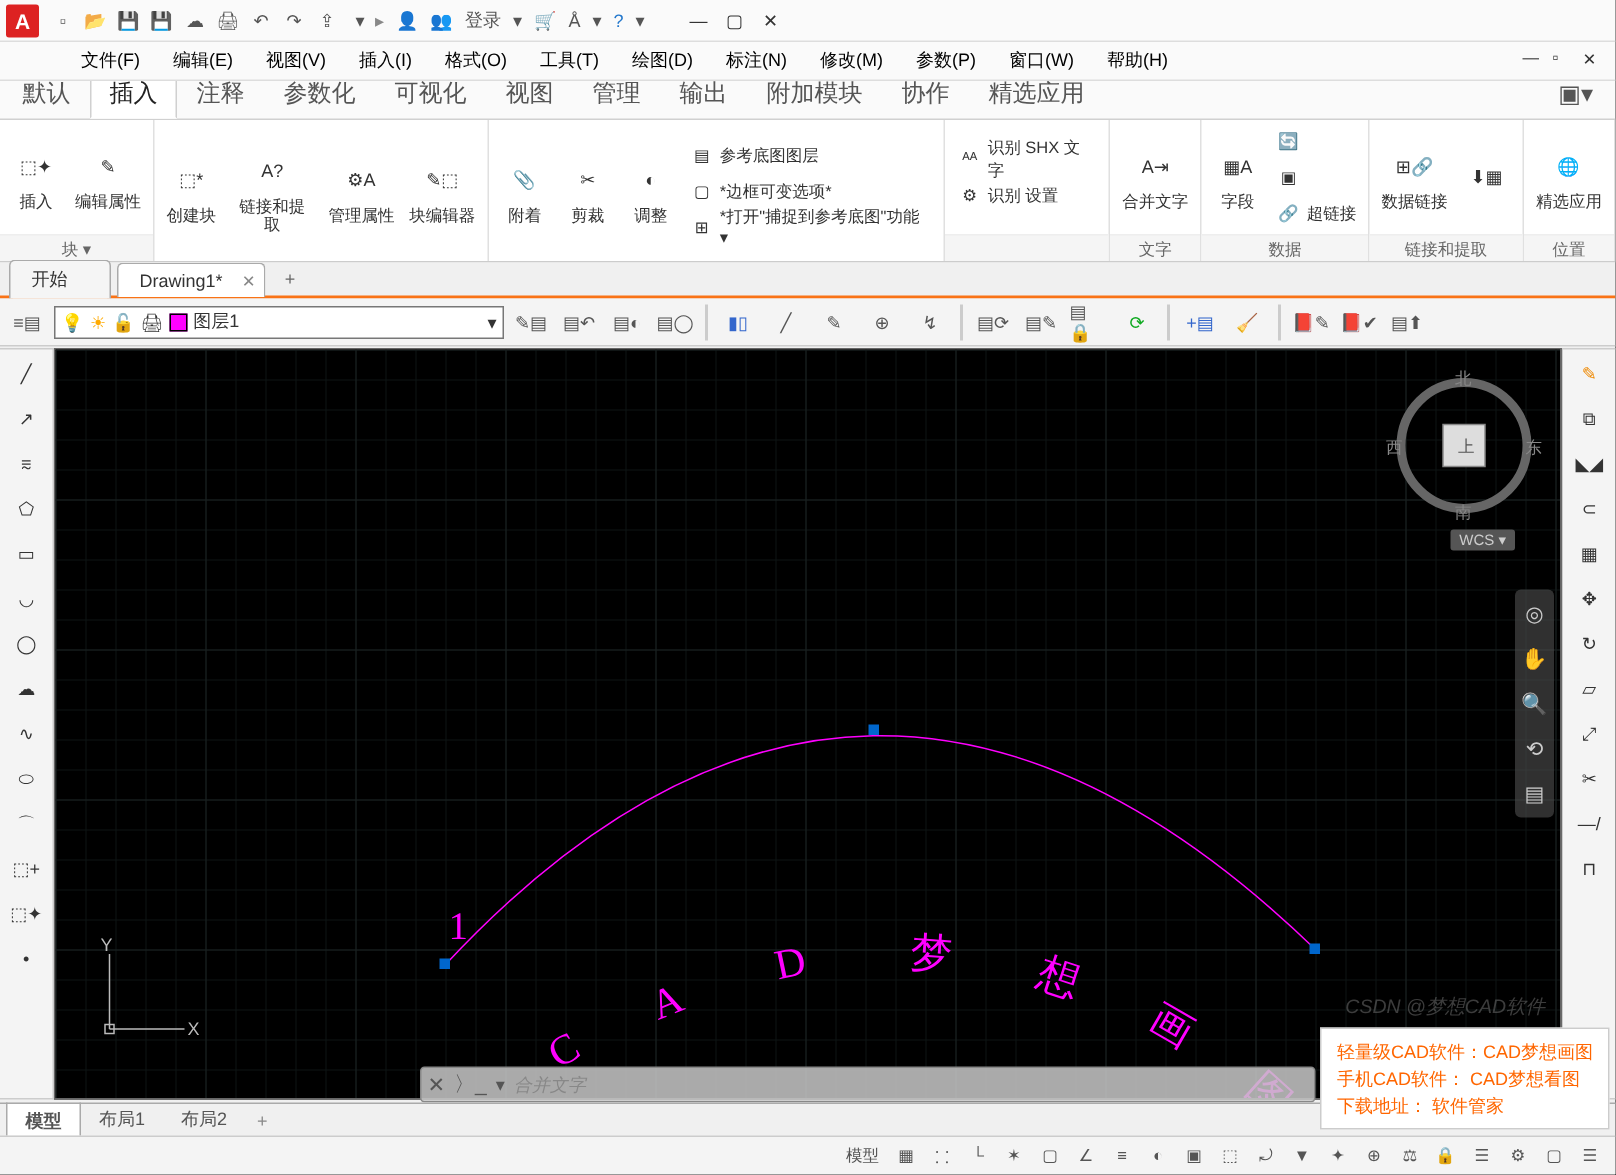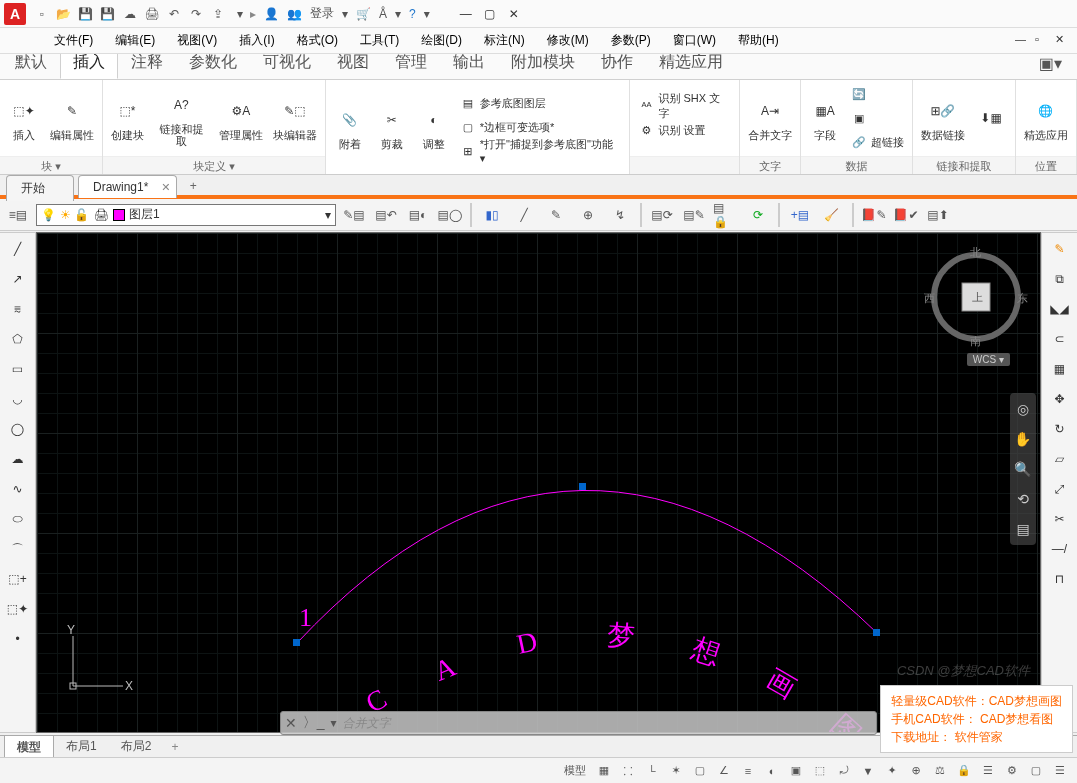--- a/index.html
+++ b/index.html
@@ -28,21 +28,21 @@
 .panel { border-right: 1px solid #e0e0e0; display: flex; flex-direction: column; }
 .panel-body { flex: 1; display: flex; align-items: center; justify-content: center; padding: 2px 4px; gap: 2px; }
 .panel-label { height: 18px; text-align: center; font-size: 11px; color: #666; background: #f5f5f5; border-top: 1px solid #eee; padding-top: 2px; }
 .big-btn { display: flex; flex-direction: column; align-items: center; justify-content: center; padding: 2px 4px; gap: 2px; min-width: 36px; }
 .big-btn .ico { width: 32px; height: 32px; display: flex; align-items: center; justify-content: center; }
 .big-btn .lbl { font-size: 11px; text-align: center; line-height: 1.1; }
 .small-row { display: flex; flex-direction: column; gap: 2px; justify-content: center; }
 .small-btn { height: 22px; display: flex; align-items: center; gap: 4px; padding: 0 4px; font-size: 11px; }
 .small-btn .ico { width: 16px; height: 16px; display: flex; align-items: center; justify-content: center; }
 
-.file-tabs { height: 24px; background: #f0f0f0; display: flex; align-items: flex-start; padding: 0 6px; gap: 0; border-bottom: 4px solid #f97316; }
+.file-tabs { height: 24px; background: #f0f0f0; display: flex; align-items: center; padding: 0 6px; gap: 0; border-bottom: 2px solid #f97316; }
 .file-tab { padding: 4px 28px 4px 14px; background: #f5f5f5; border: 1px solid #aaa; border-bottom: none; border-radius: 4px 4px 0 0; font-size: 12px; position: relative; margin-right: 4px; }
 .file-tab.active { background: #fff; }
 .file-tab .x { position: absolute; right: 6px; top: 5px; font-size: 11px; color: #888; }
 .file-tab-add { width: 24px; height: 22px; display: flex; align-items: center; justify-content: center; color: #666; }
 
 .layer-toolbar { height: 32px; background: #f4f4f4; border-bottom: 1px solid #ccc; display: flex; align-items: center; padding: 0 4px; gap: 4px; }
 .layer-toolbar .tool-ico { width: 28px; height: 28px; display: flex; align-items: center; justify-content: center; border: 1px solid transparent; color: #555; }
 .layer-toolbar .dropdown { flex: 0 0 300px; height: 22px; background: #fff; border: 1px solid #777; display: flex; align-items: center; padding: 0 4px; gap: 4px; font-size: 12px; }
 .layer-toolbar .dropdown .sw { width: 12px; height: 12px; background: #f0f; border: 1px solid #000; }
 .layer-toolbar .sep { width: 2px; height: 24px; background: #ccc; margin: 0 2px; }
@@ -179,21 +179,20 @@
         </div>
       <div class="big-btn">
           <div class="ico">⚙A</div>
           <div class="lbl">管理属性</div>
         </div>
       <div class="big-btn">
           <div class="ico">✎⬚</div>
           <div class="lbl">块编辑器</div>
         </div>
     </div>
-    <div class="panel-label">块定义 ▾</div>
   </div>
   <div class="panel">
     <div class="panel-body">
       <div class="big-btn">
           <div class="ico">📎</div>
           <div class="lbl">附着</div>
         </div>
       <div class="big-btn">
           <div class="ico">✂</div>
           <div class="lbl">剪裁</div>

